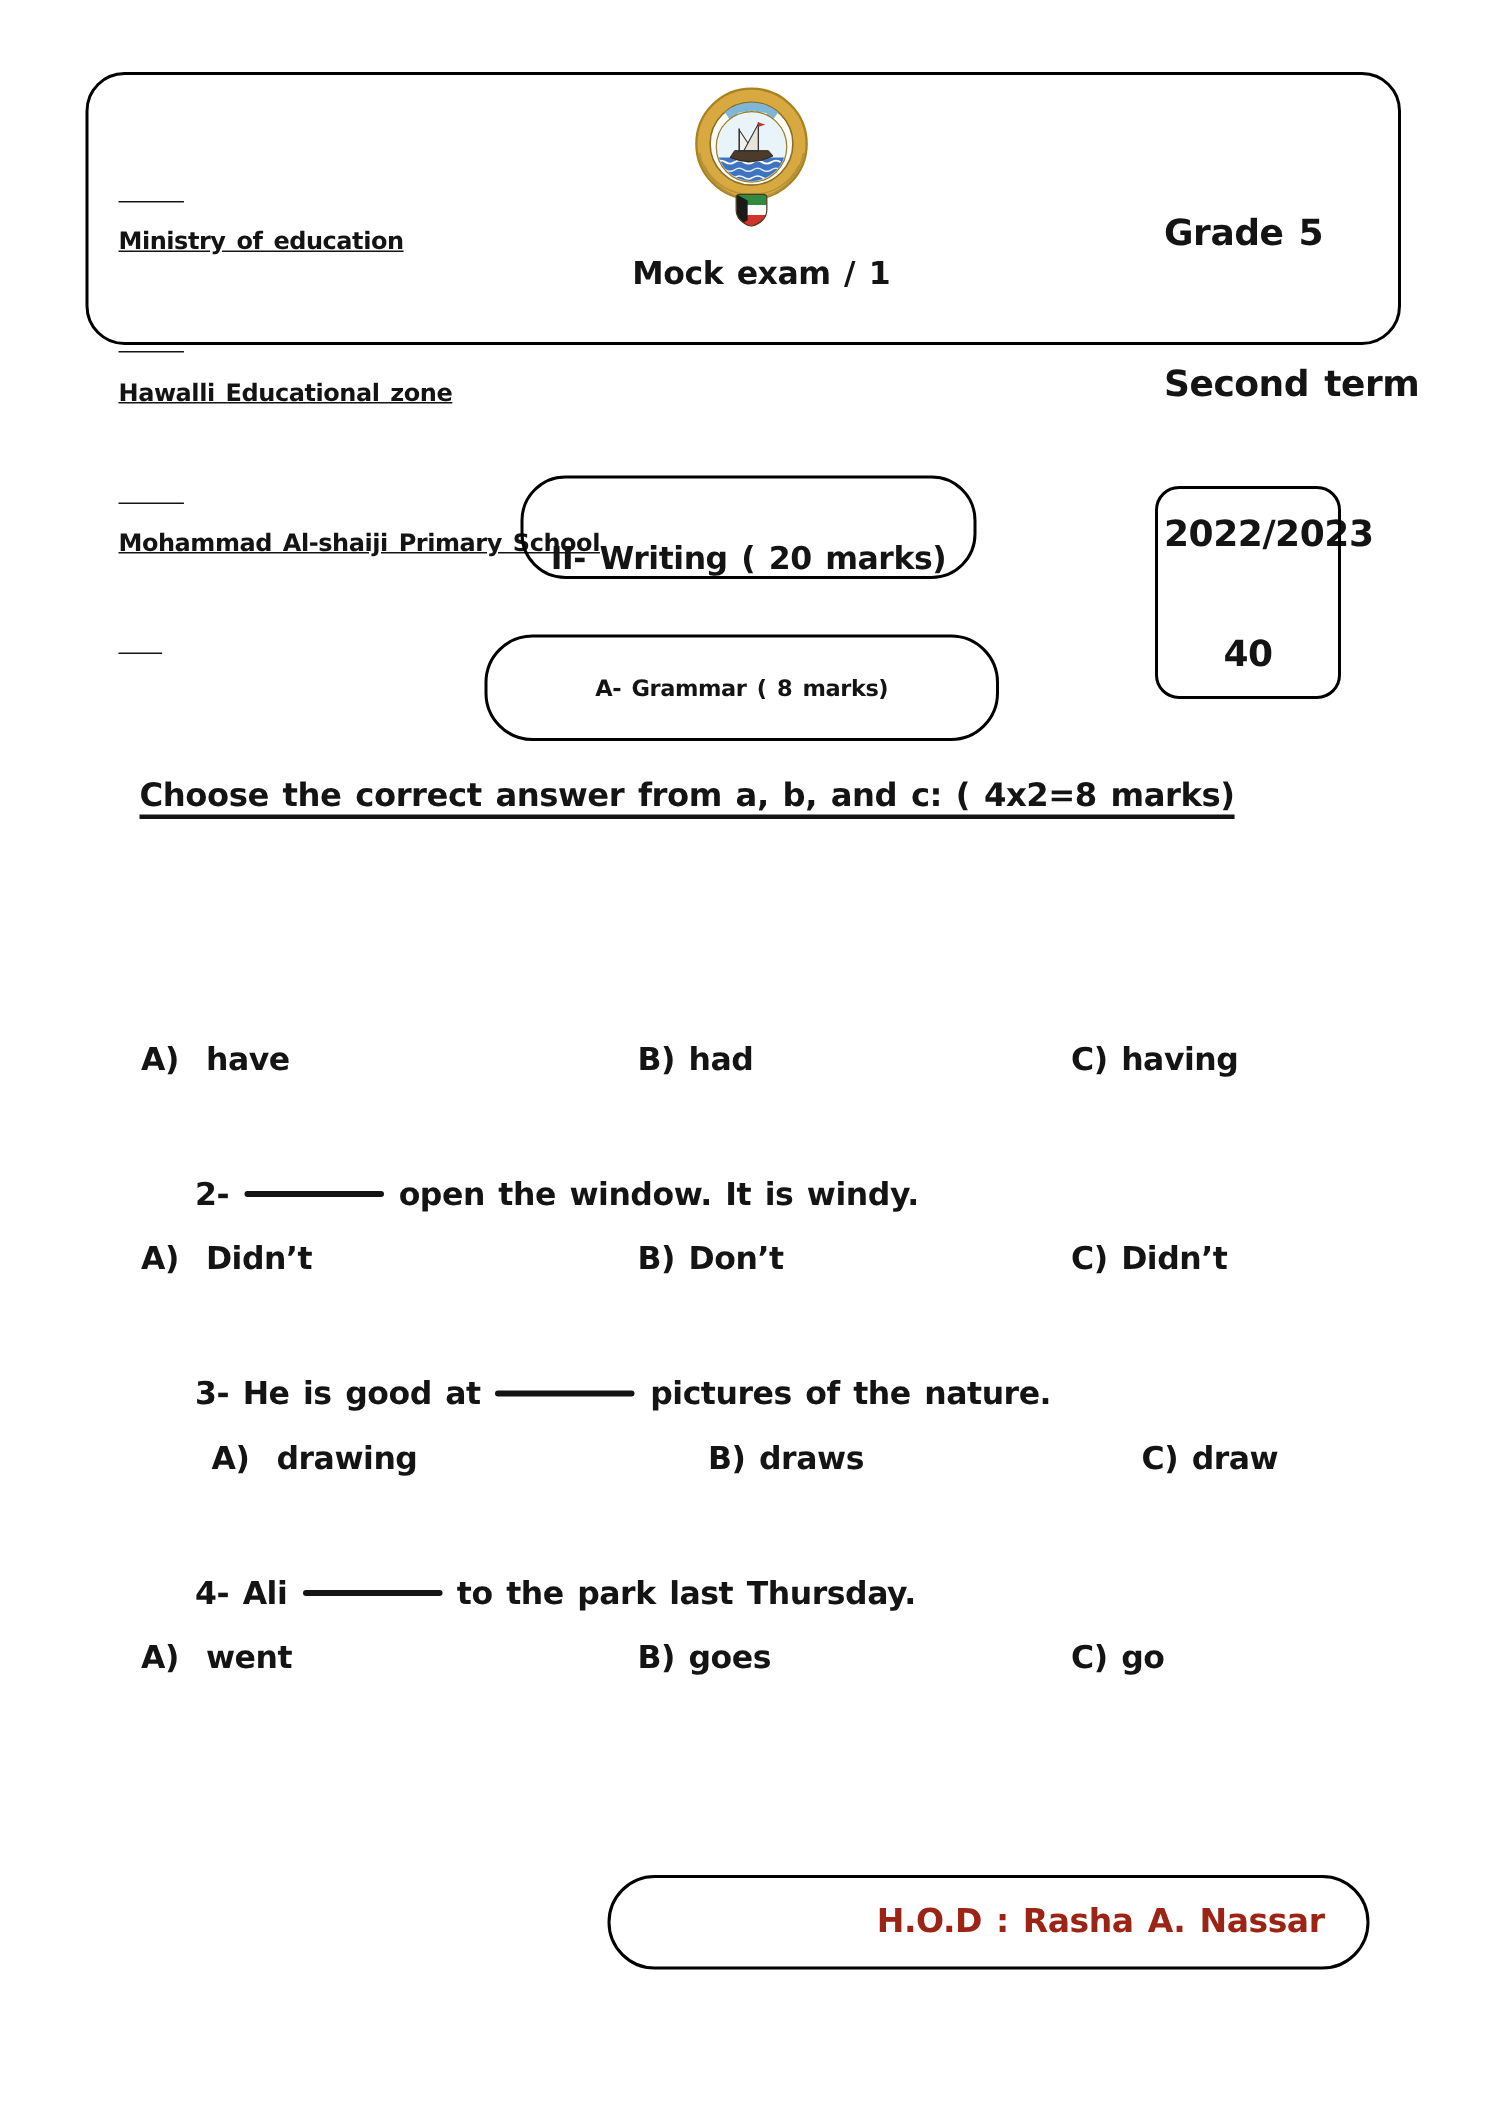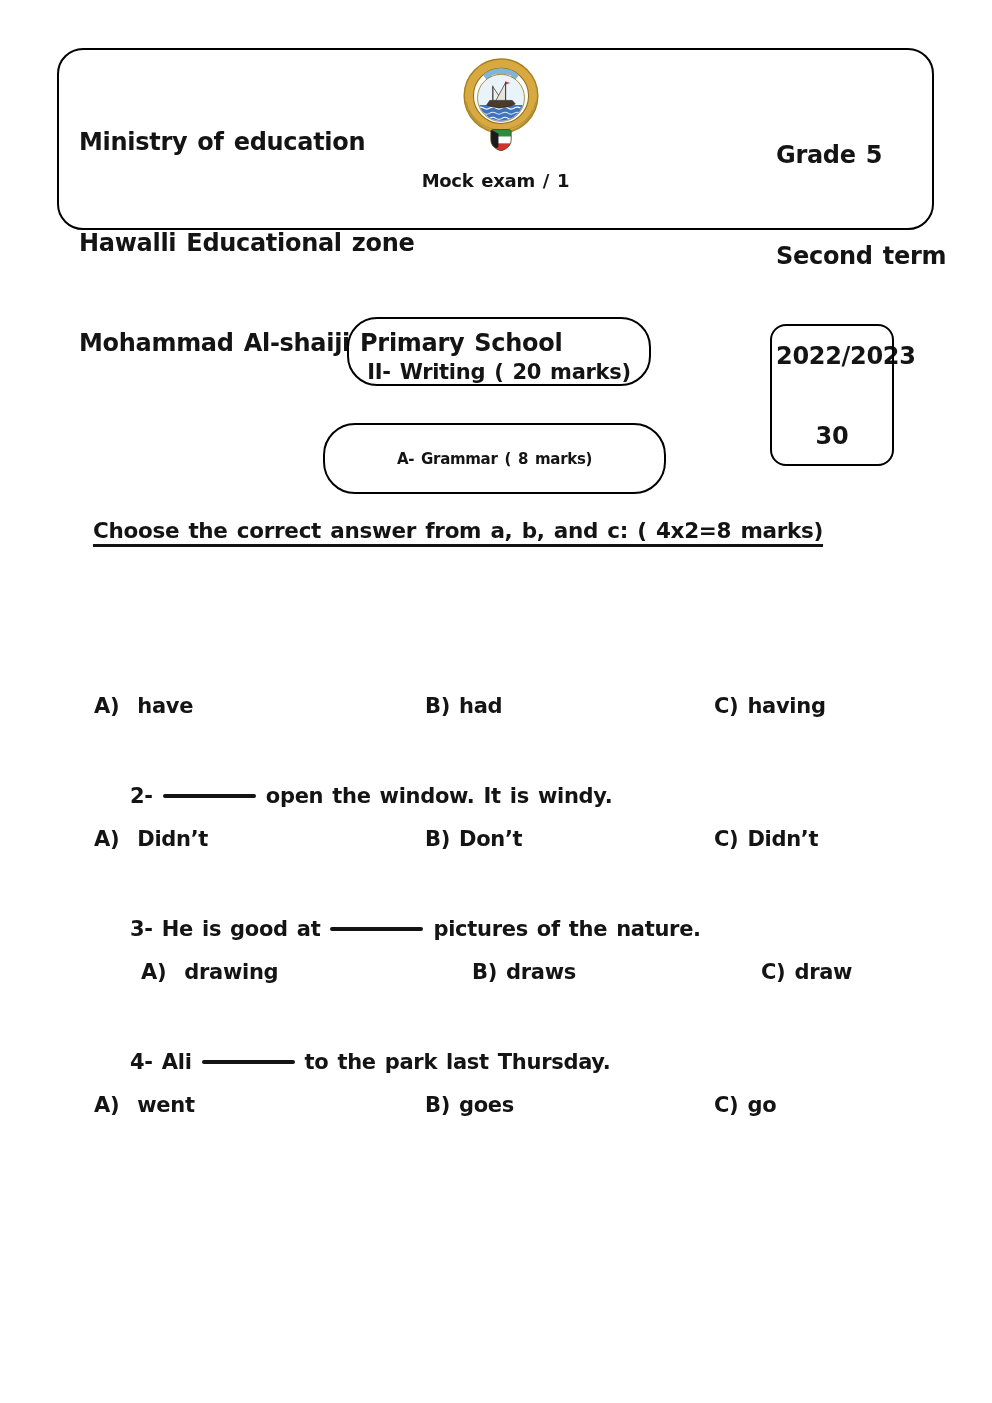--- a/index.html
+++ b/index.html
@@ -13,24 +13,24 @@
     color:#141414;
     letter-spacing:-0.3px;
     word-spacing:2px;
     overflow:hidden;
   }
   
   .header-box{
     position:absolute;left:57px;top:48px;width:873px;height:178px;
     border:2.5px solid #000;border-radius:26px;background:#fff;
   }
-  .hdr-left{position:absolute;left:20px;top:9px;font-size:24px;line-height:33.5px;white-space:pre;}
+  .hdr-left{position:absolute;left:20px;top:27px;font-size:16px;line-height:33.5px;white-space:pre;text-decoration:underline;}
   .hdr-right{position:absolute;left:717px;top:22px;font-size:24px;line-height:33.5px;white-space:pre;}
   .emblem{position:absolute;left:399px;top:7px;width:86px;height:94px;}
-  .exam-title{position:absolute;left:0;top:120px;width:100%;text-align:center;font-size:18px;}
+  .exam-title{position:absolute;left:12px;top:120px;width:100%;text-align:center;font-size:21px;}
   
   .writing-box{
     position:absolute;left:347px;top:317px;width:300px;height:65px;
     border:2.5px solid #000;border-radius:30px;
     display:flex;align-items:flex-end;justify-content:center;font-size:21px;white-space:pre;
   }
   .grammar-box{
     position:absolute;left:323px;top:423px;width:339px;height:67px;
     border:2.5px solid #000;border-radius:32px;
     display:flex;align-items:center;justify-content:center;font-size:15px;white-space:pre;
@@ -137,21 +137,21 @@
     <div class="exam-title">Mock exam / 1</div>
   </div>
 
   <div class="writing-box">
     <span>II- Writing ( 20 marks)</span>
   </div>
   <div class="grammar-box">
     <span>A- Grammar ( 8 marks)</span>
   </div>
   <div class="score-box">
-    <div class="score">30</div>
+    <div class="score">40</div>
   </div>
 
   <div class="instruction">Choose the correct answer from a, b, and c: ( 4x2=8 marks)</div>
 
   <div class="opt-row o1">
     <span class="opt opt-a">A)  have</span>
     <span class="opt opt-b">B) had</span>
     <span class="opt opt-c">C) having</span>
   </div>
 
@@ -175,14 +175,17 @@
 
   <div class="q-line q4">
     <span>4- Ali</span><span class="blank"></span><span>to the park last Thursday.</span>
   </div>
   <div class="opt-row o4">
     <span class="opt opt-a">A)  went</span>
     <span class="opt opt-b">B) goes</span>
     <span class="opt opt-c">C) go</span>
   </div>
 
+  <div class="hod-box">
+    <span>H.O.D : Rasha A. Nassar</span>
+  </div>
 
 </div>
 
 </body></html>

